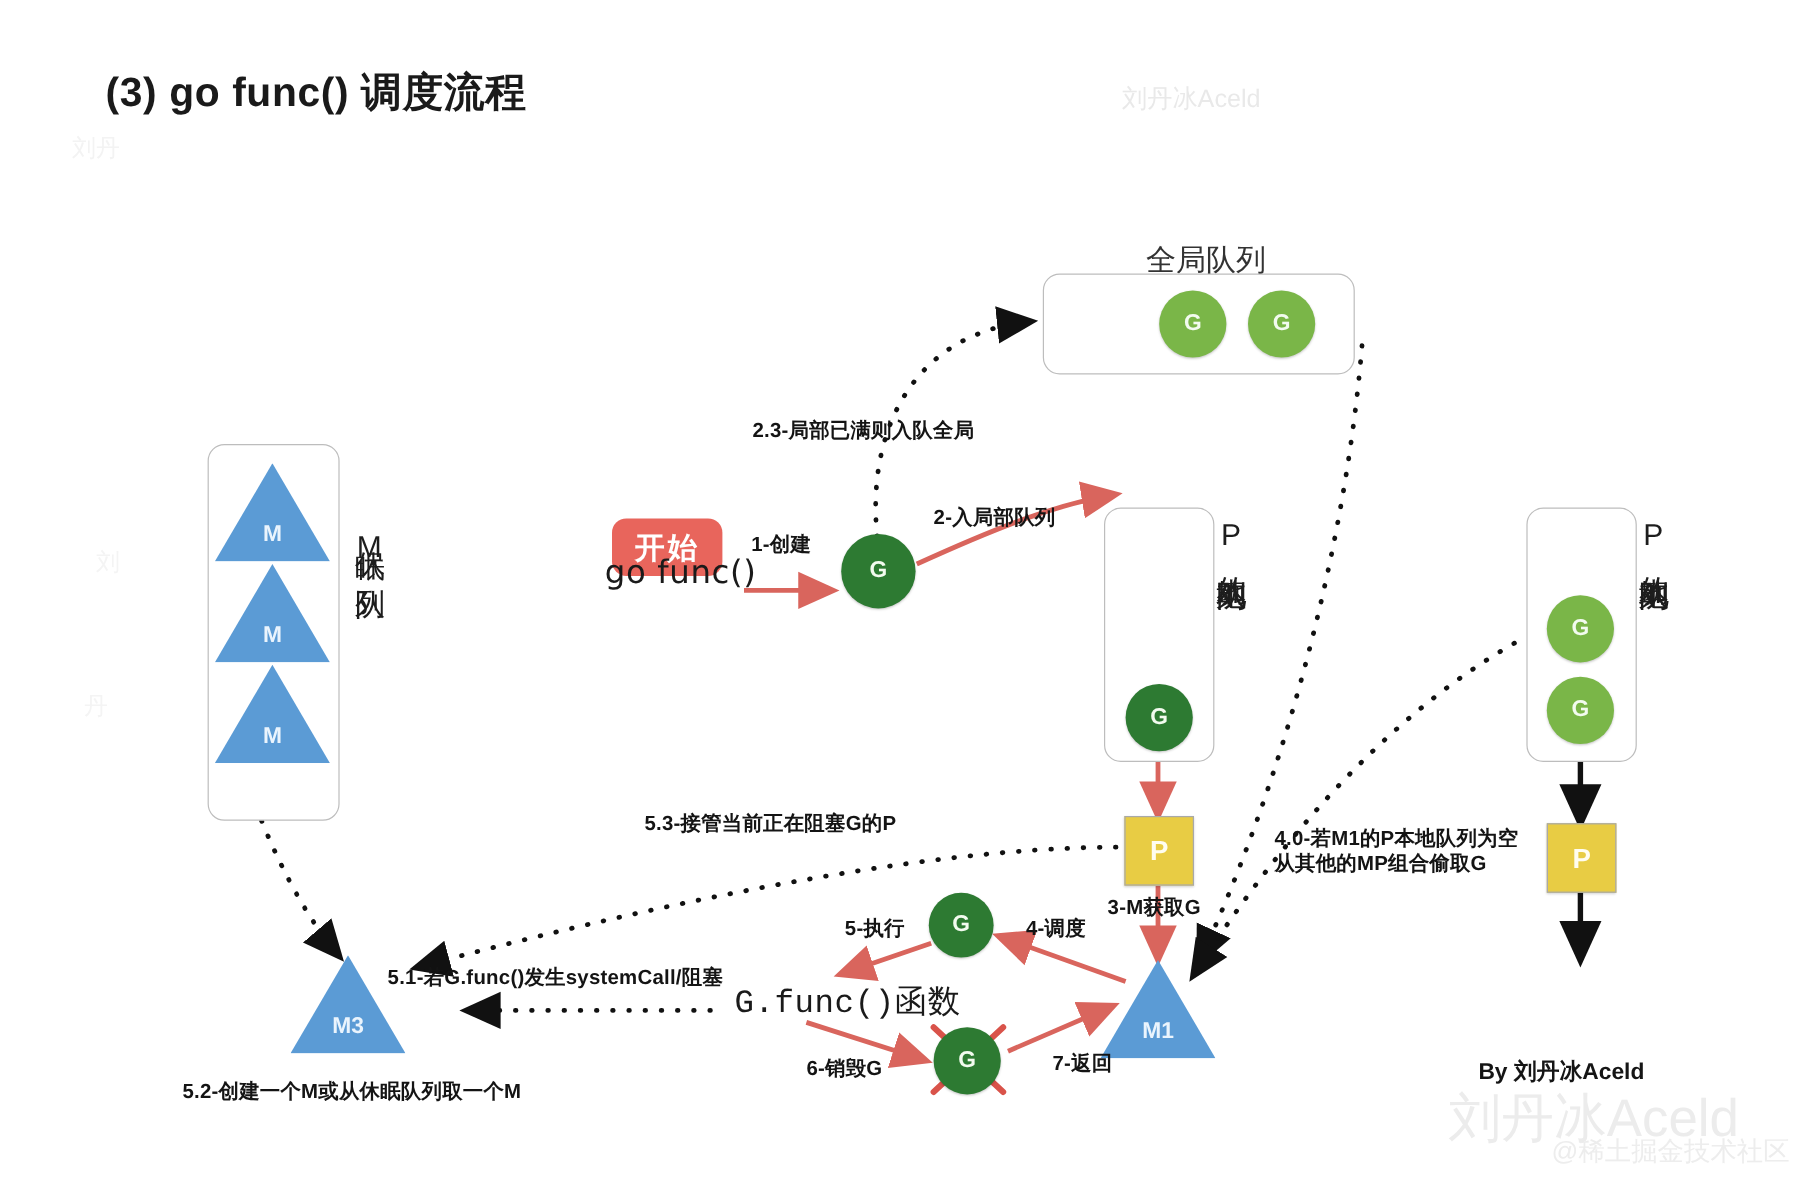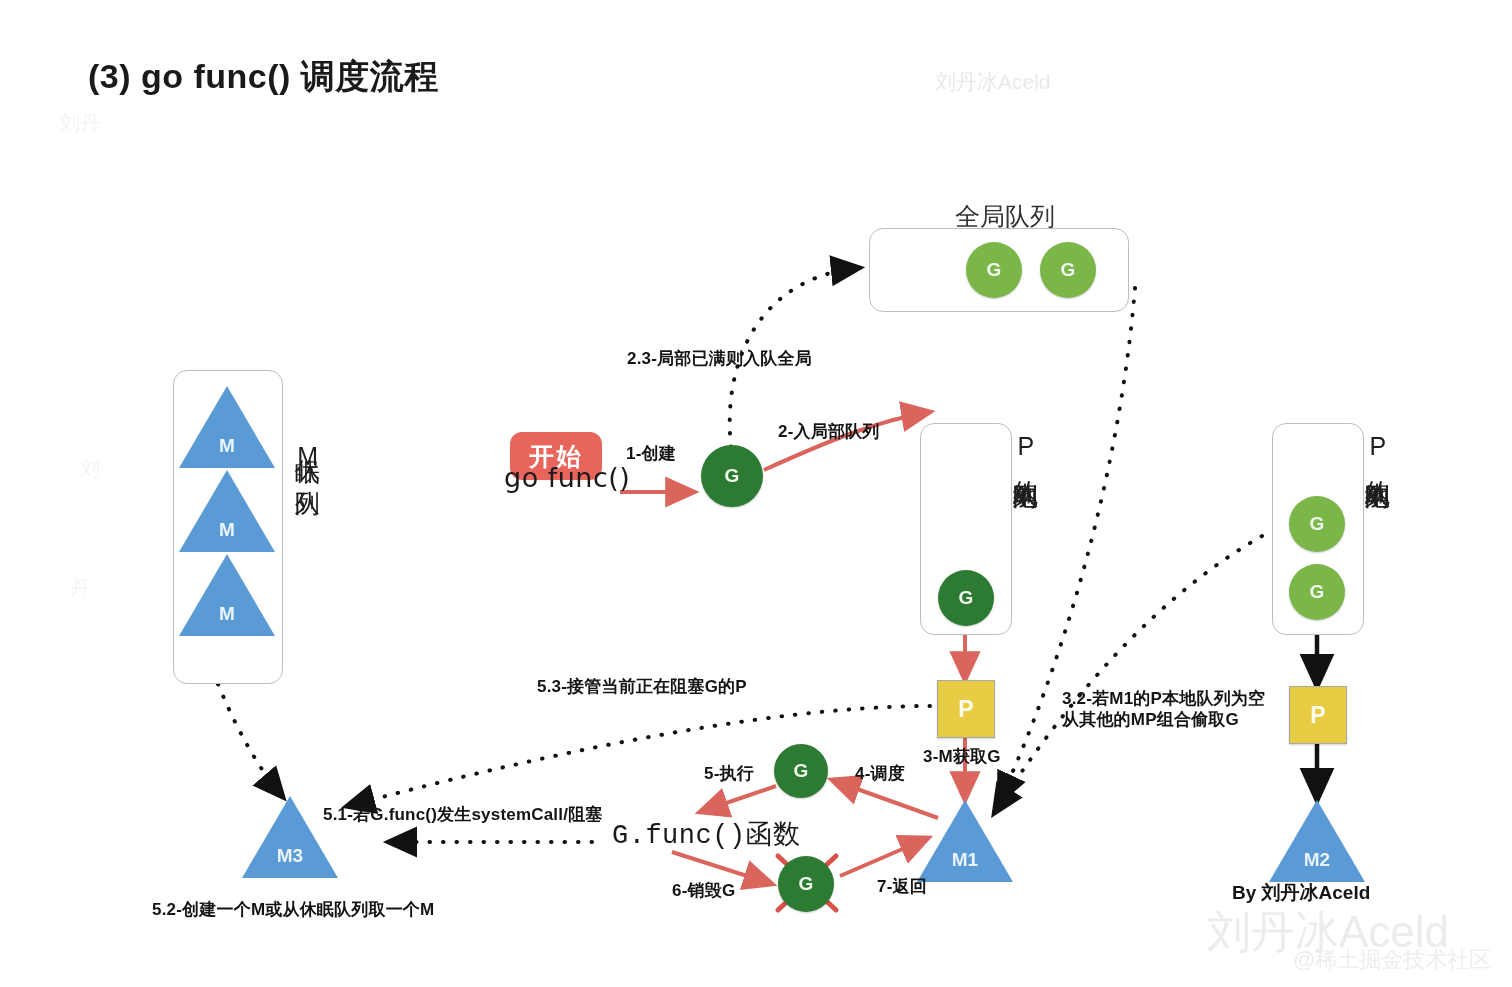--- a/index.html
+++ b/index.html
@@ -193,39 +193,35 @@
   <div class="queue-box" style="left:1272px;top:423px;width:90px;height:210px;"></div>
   <div class="g-node g-light" style="left:1289px;top:496px;width:56px;height:56px;">G</div>
   <div class="g-node g-light" style="left:1289px;top:564px;width:56px;height:56px;">G</div>
   <div class="box-caption" style="left:1364px;top:432px;">P的本地队列</div>
   <div class="p-node" style="left:1289px;top:686px;width:56px;height:56px;">P</div>
 
   <div class="m-node" style="left:917px;top:800px;width:96px;height:82px;">
     <div class="tri"></div>
     <div class="m-label">M1</div>
   </div>
-  <div class="m-node" style="left:1269px;top:800px;width:96px;height:82px;">
-    <div class="tri"></div>
-    <div class="m-label">M2</div>
-  </div>
   <div class="m-node" style="left:242px;top:796px;width:96px;height:82px;">
     <div class="tri"></div>
     <div class="m-label">M3</div>
   </div>
 
   <div class="g-node g-dark" style="left:774px;top:744px;width:54px;height:54px;">G</div>
   <div class="g-node g-dark" style="left:778px;top:856px;width:56px;height:56px;">G</div>
   <div class="mono-label" style="left:612px;top:816px;font-family:Liberation Mono, monospace;">G.func()函数</div>
 
   <div class="step" style="left:626px;top:442px;">1-创建</div>
   <div class="step" style="left:778px;top:420px;">2-入局部队列</div>
   <div class="step" style="left:627px;top:347px;">2.3-局部已满则入队全局</div>
   <div class="step" style="left:923px;top:745px;">3-M获取G</div>
   <div class="step multiline" style="left:1062px;top:688px;width:215px;">
-    <span>3.2-若M1的P本地队列为空</span><br>
+    <span>4.0-若M1的P本地队列为空</span><br>
     <span>从其他的MP组合偷取G</span>
   </div>
   <div class="step" style="left:855px;top:762px;">4-调度</div>
   <div class="step" style="left:704px;top:762px;">5-执行</div>
   <div class="step" style="left:323px;top:803px;">5.1-若G.func()发生systemCall/阻塞</div>
   <div class="step" style="left:152px;top:898px;">5.2-创建一个M或从休眠队列取一个M</div>
   <div class="step" style="left:537px;top:675px;">5.3-接管当前正在阻塞G的P</div>
   <div class="step" style="left:672px;top:879px;">6-销毁G</div>
   <div class="step" style="left:877px;top:875px;">7-返回</div>
 

